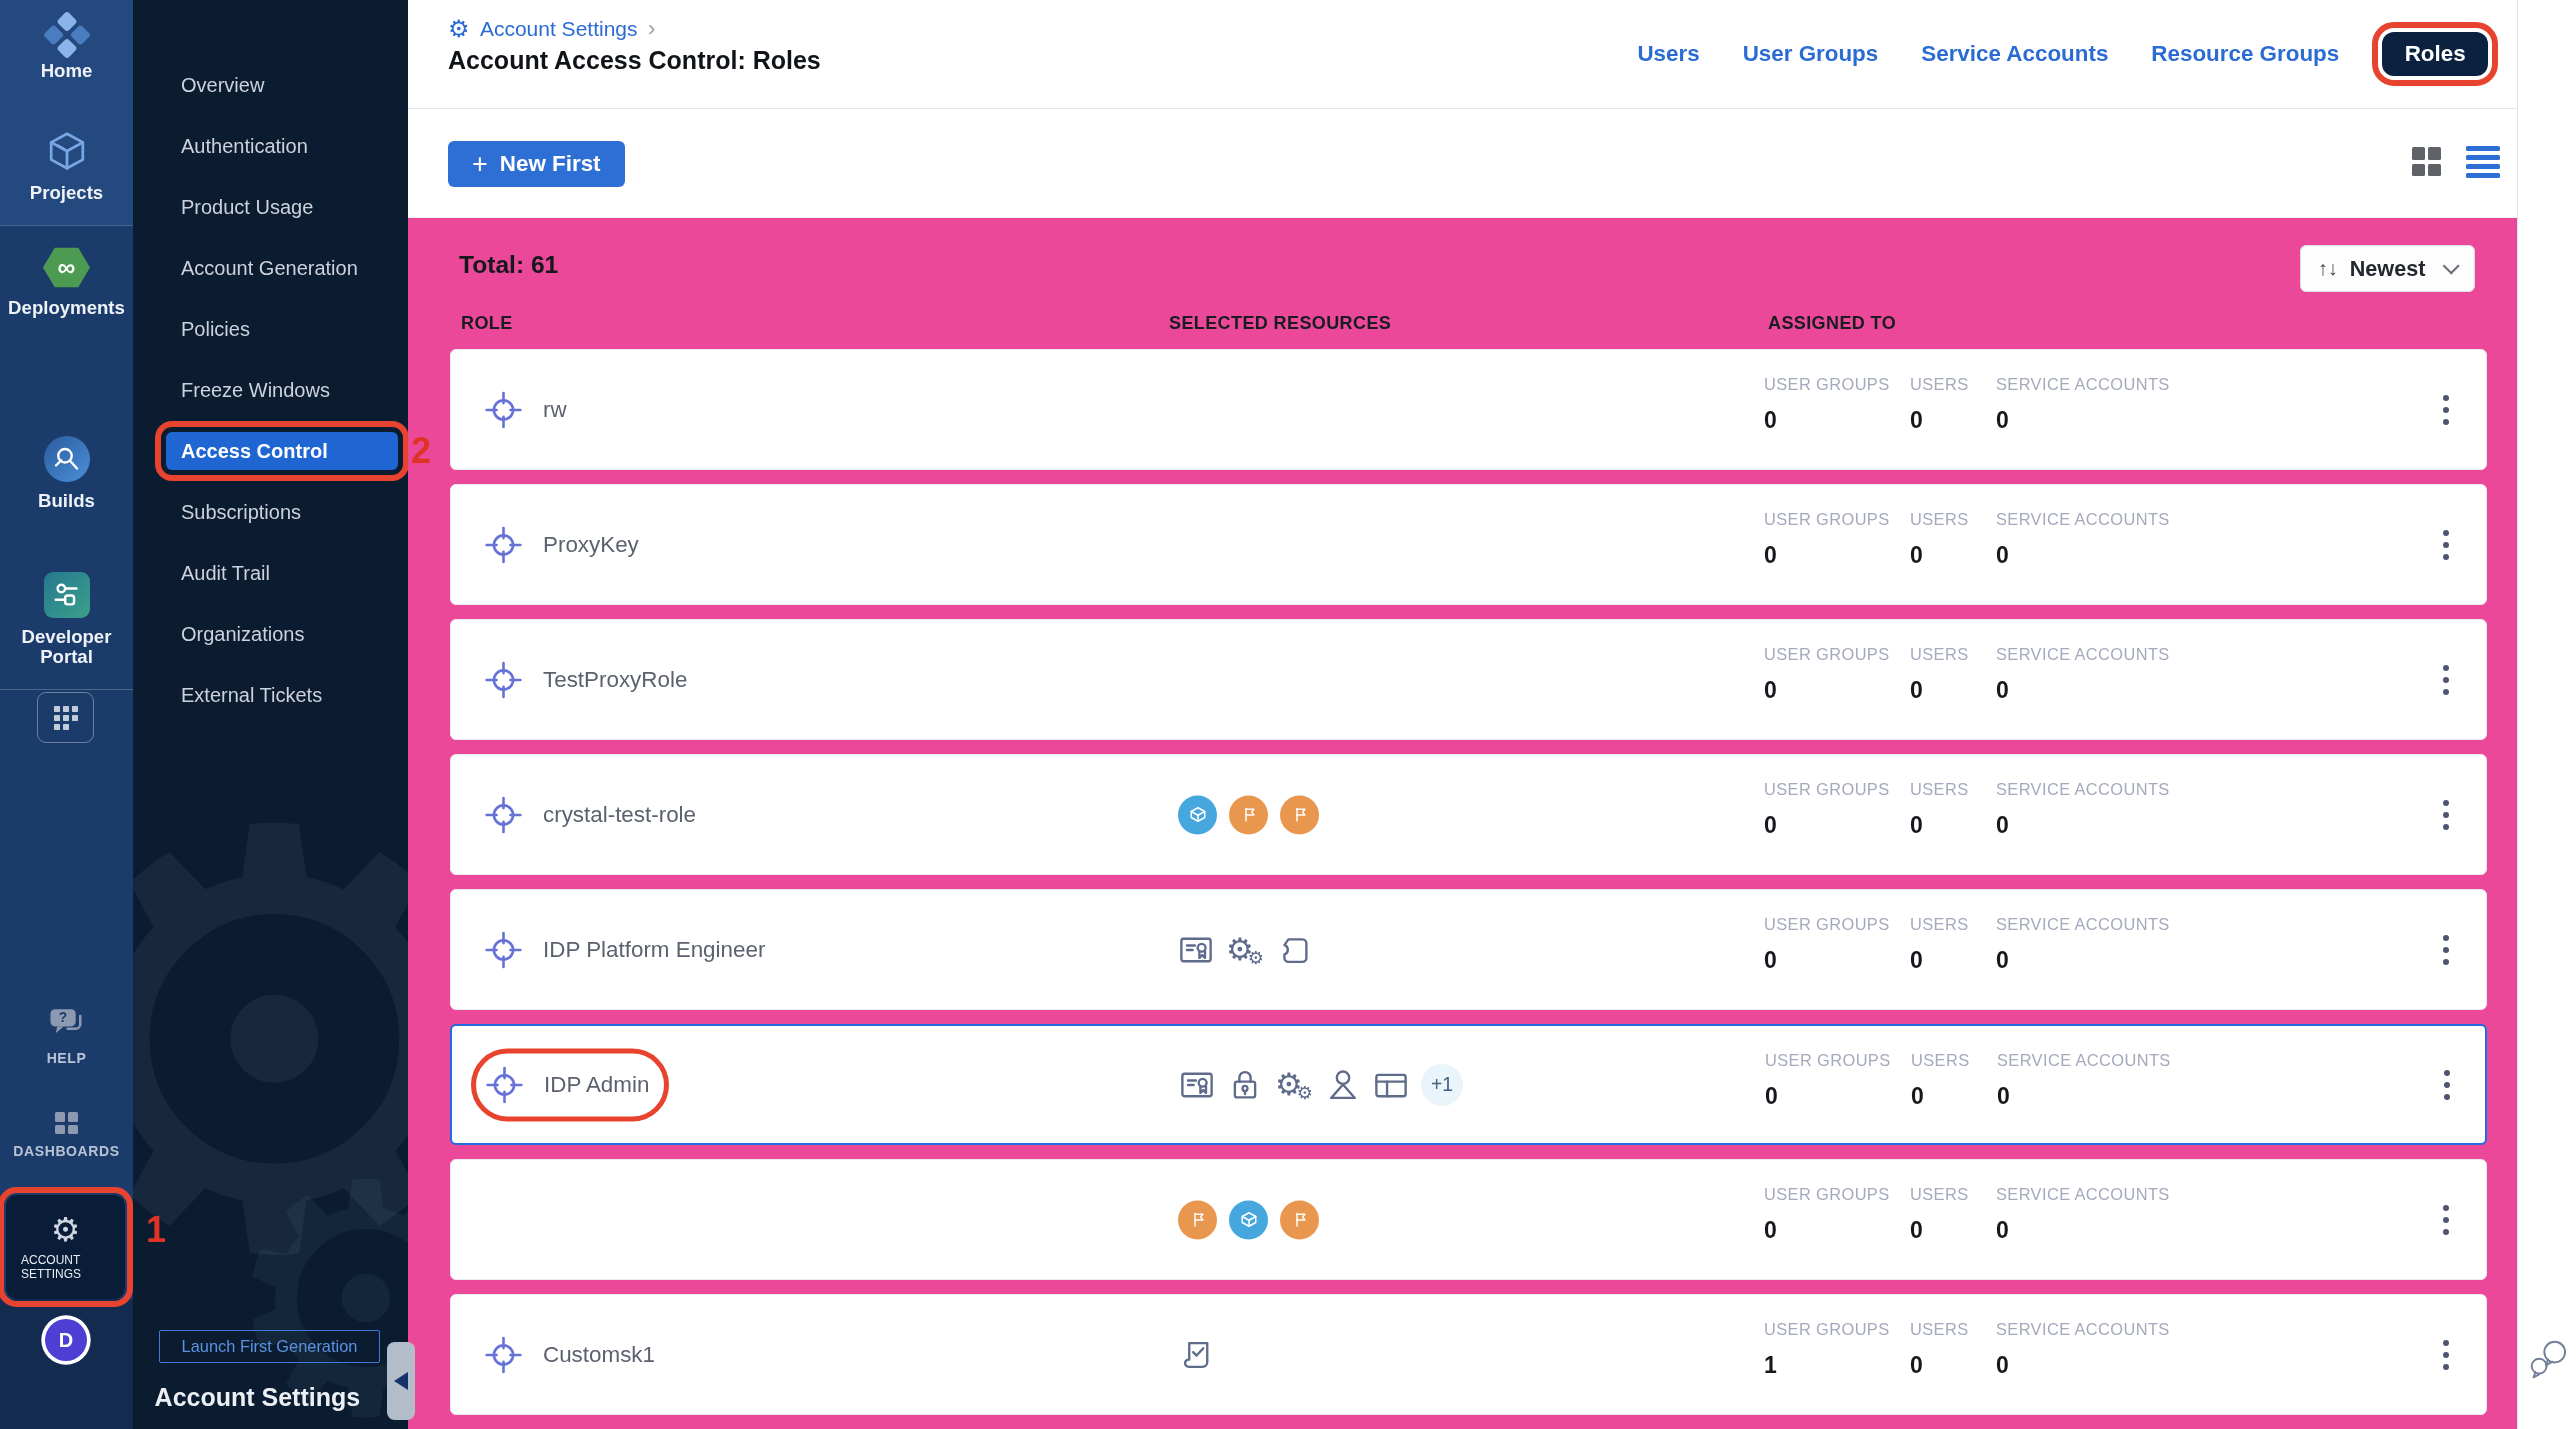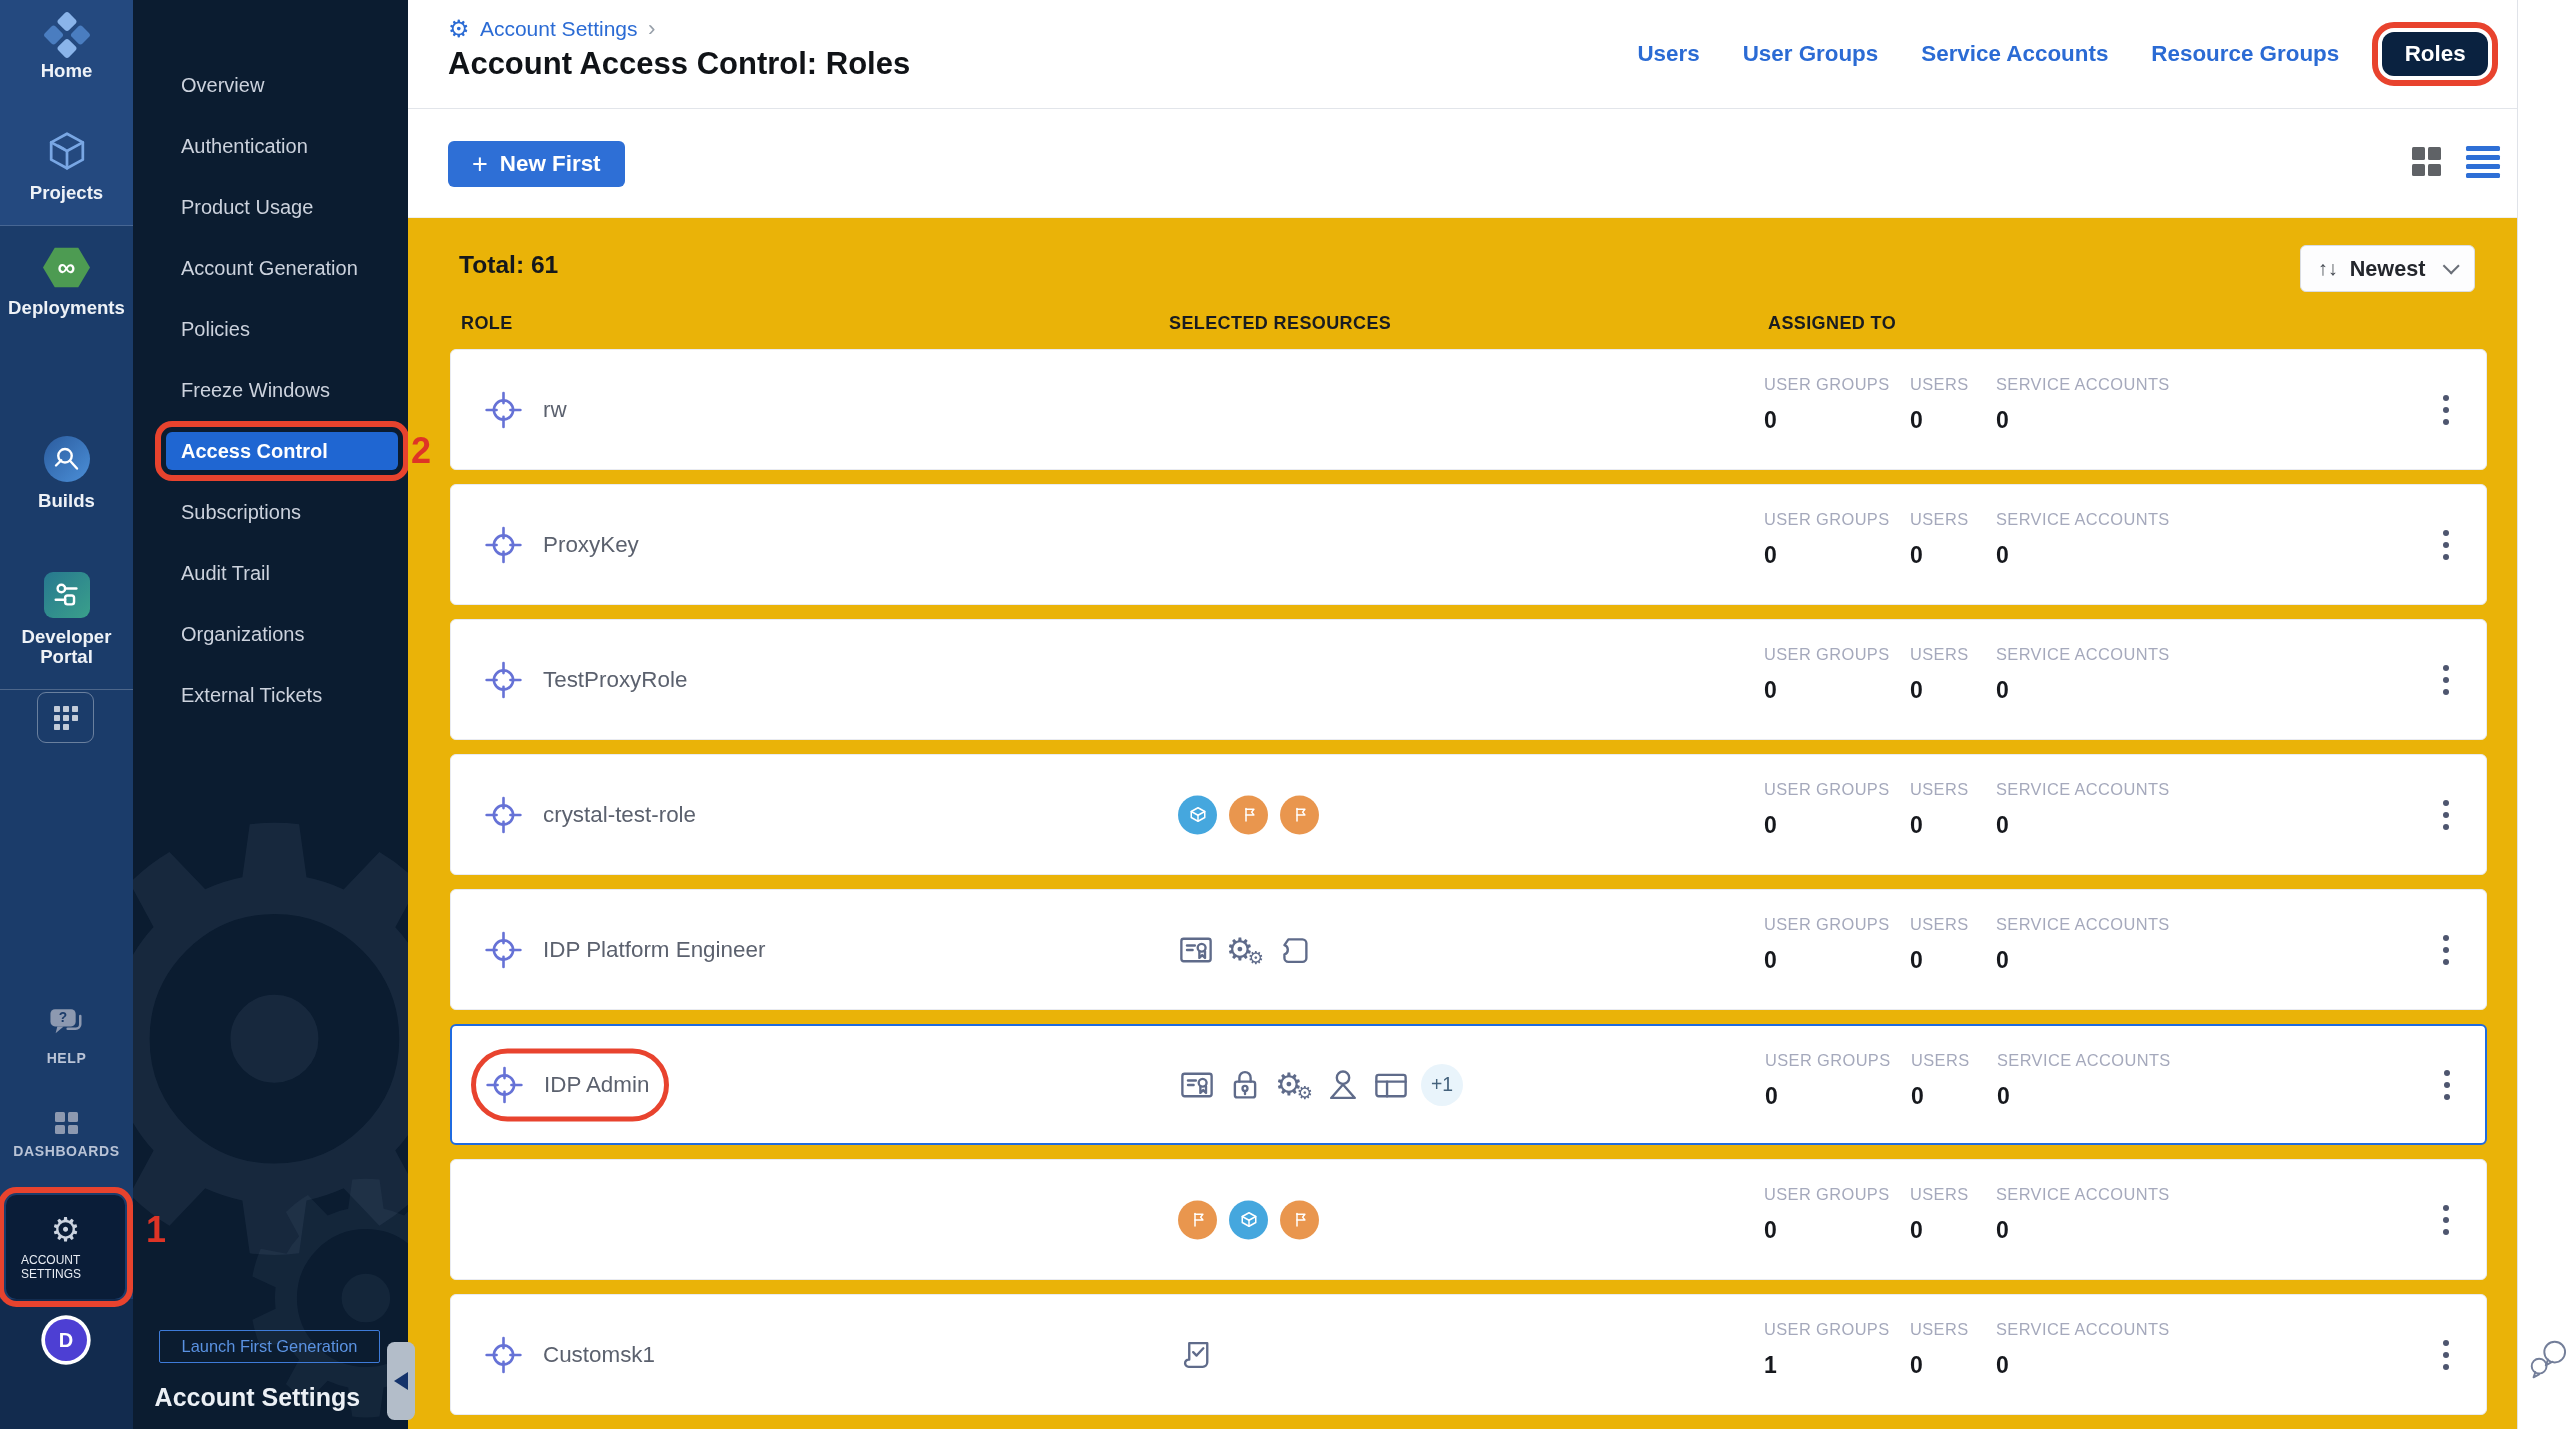--- a/index.html
+++ b/index.html
@@ -40,39 +40,39 @@
   .collapse-handle{position:absolute;left:387px;top:1342px;width:28px;height:78px;background:#b3bdc9;border-radius:7.5px;z-index:6;display:flex;align-items:center;justify-content:center;}
   .collapse-handle i{width:0;height:0;border-top:9.7px solid transparent;border-bottom:9.7px solid transparent;border-right:14px solid #14336b;}
 
   
   .main{position:absolute;left:408px;top:0;right:0;height:100%;background:#fff;}
   .mheader{position:absolute;left:0;top:0;width:100%;height:108px;background:#fff;border-bottom:1.5px solid #e2e5ea;}
   .crumb{position:absolute;left:40px;top:16.4px;display:flex;align-items:center;gap:10.4px;font-size:21px;}
   .crumb .bgear{color:#2b6bd4;font-size:24px;line-height:1;}
   .crumb a{color:#2b6bd4;text-decoration:none;}
   .crumb .sep{color:#98a0aa;font-size:22.4px;}
-  .ptitle{position:absolute;left:40px;top:46px;font-size:31px;font-weight:700;color:#101317;}
+  .ptitle{position:absolute;left:40px;top:46px;font-size:25px;font-weight:700;color:#101317;}
   .tabs{position:absolute;right:88px;top:0;height:108px;display:flex;align-items:center;gap:43px;}
   .tab{font-size:22.4px;font-weight:600;color:#2b6bd4;cursor:pointer;white-space:nowrap;}
   .tab.sel{background:#0a2240;color:#fff;padding:9px 22.4px;border-radius:12px;outline:6px solid #e8432e;outline-offset:4.5px;}
 
   .mtoolbar{position:absolute;left:0;top:110px;width:100%;height:107px;background:#fff;border-bottom:1.5px solid #eef0f3;}
   .newrole{position:absolute;left:40px;top:31px;height:46px;background:#2e6fd6;border:none;border-radius:6px;color:#fff;font-size:22.4px;font-weight:700;padding:0 24px;display:flex;align-items:center;gap:12px;cursor:pointer;font-family:inherit;}
   .newrole .plus{font-size:27px;font-weight:400;line-height:1;}
   .search{position:absolute;left:1590px;top:28px;width:313px;height:48px;border:1.9px solid #2e6fd6;border-radius:7.5px;background:#f3fafd;display:flex;align-items:center;padding:0 12px;gap:7.5px;}
   .search input{border:none;outline:none;background:transparent;font-size:21px;color:#333;width:100%;font-family:inherit;}
   .search input::placeholder{color:#9aa2ac;}
   .caret{width:1.5px;height:27px;background:#2c2f33;}
   .viewtoggle{position:absolute;left:2004px;top:36px;display:flex;align-items:center;gap:25px;}
   .gridicon{display:grid;grid-template-columns:12.7px 12.7px;grid-template-rows:12.7px 12.7px;gap:3.7px;cursor:pointer;}
   .gridicon i{background:#5f6266;border-radius:1.5px;}
   .listicon{display:flex;flex-direction:column;gap:4.5px;cursor:pointer;}
   .listicon i{width:34px;height:4.5px;background:#2e6fd6;border-radius:1.5px;}
 
-  .mbody{position:absolute;left:0;top:218px;width:100%;bottom:0;background:#eab308;}
+  .mbody{position:absolute;left:0;top:218px;width:100%;bottom:0;background:#ec4899;}
   .total{position:absolute;left:51px;top:33px;font-size:24.6px;font-weight:700;color:#15181c;}
   .sortbox{position:absolute;left:1892px;top:27px;width:173px;height:45px;background:#fdfdfe;border:1.5px solid #dadde3;border-radius:6px;display:flex;align-items:center;justify-content:center;gap:12px;cursor:pointer;}
   .sortbox .updown{font-size:20px;color:#4a4f57;}
   .sortbox .slabel{font-size:21.6px;font-weight:700;color:#24272d;}
   .chev{width:10.4px;height:10.4px;border-right:2.2px solid #6a6f78;border-bottom:2.2px solid #6a6f78;transform:rotate(45deg);margin-top:-4.5px;margin-left:7.5px;}
   .cols{position:absolute;top:95px;left:0;width:100%;font-size:18px;font-weight:700;color:#191c20;letter-spacing:0.4px;}
   .cols span{position:absolute;top:0;}
 
   .rows{position:absolute;left:42px;top:131px;width:2037px;display:flex;flex-direction:column;gap:14px;}
   .row-card{position:relative;width:100%;height:121px;background:#fff;border:1.1px solid #e9ebf1;border-radius:6px;box-sizing:border-box;}

